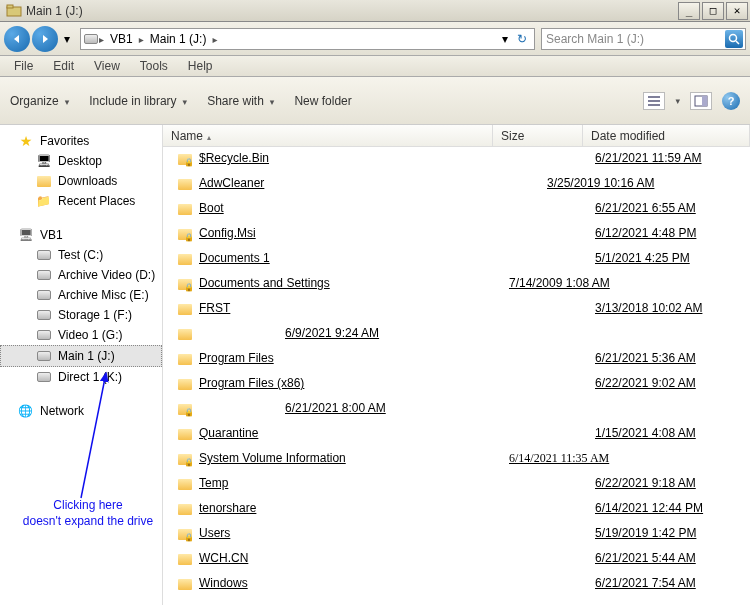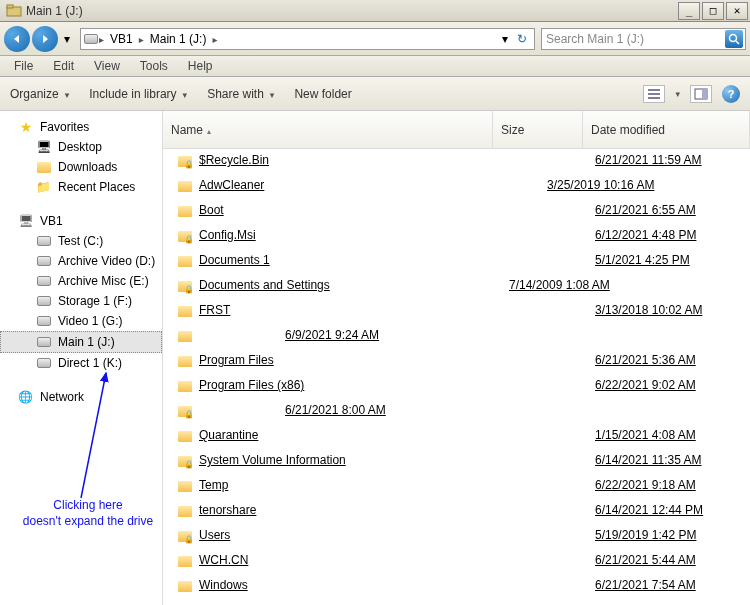--- a/index.html
+++ b/index.html
@@ -24,21 +24,21 @@
 .breadcrumb .sep::after { content: "▸"; color: #555; font-size: 10px; }
 .refresh { width: 20px; height: 20px; display: flex; align-items: center; justify-content: center; color: #1a6bb0; }
 .searchbox { width: 205px; height: 22px; border: 1px solid #999; background: #fff; display: flex; align-items: center; padding: 0 4px; color: #888; position: relative; }
 .searchbox .mag { position: absolute; right: 2px; width: 18px; height: 18px; background: linear-gradient(#6db4e8,#1a6bb0); display: flex; align-items: center; justify-content: center; border-radius: 2px; }
 
 
 .menubar { height: 21px; background: linear-gradient(#f2f0e7,#e3e0d4); border-bottom: 1px solid #aaa; display: flex; align-items: center; padding: 0 6px; gap: 4px; }
 .menubar .menu { padding: 2px 8px; color: #444; }
 
 
-.toolbar { height: 34px; background: linear-gradient(#f6f4ec,#e6e3d7); border-bottom: 1px solid #ccc; display: flex; align-items: center; padding: 0 10px; gap: 20px; }
+.toolbar { height: 48px; background: linear-gradient(#f6f4ec,#e6e3d7); border-bottom: 1px solid #ccc; display: flex; align-items: center; padding: 0 10px; gap: 20px; }
 .toolbar .tool { display: flex; align-items: center; gap: 4px; color: #333; }
 .toolbar .tool .drop::after { content: "▾"; font-size: 9px; color: #555; margin-left: 2px; }
 .toolbar .right { margin-left: auto; display: flex; align-items: center; gap: 10px; }
 .view-icon { width: 22px; height: 18px; border: 1px solid #bbb; display: flex; align-items: center; justify-content: center; background: #fff; }
 .help-icon { width: 18px; height: 18px; border-radius: 50%; background: radial-gradient(circle at 30% 30%,#8fc7ef,#1a6bb0); color: #fff; display: flex; align-items: center; justify-content: center; font-weight: bold; font-size: 11px; }
 
 
 .main { display: flex; height: calc(605px - 22px - 34px - 21px - 34px); }
 .nav-pane { width: 163px; border-right: 1px solid #ddd; background: #fff; padding: 6px 0; position: relative; }
 .nav-group { margin-bottom: 14px; }
@@ -47,21 +47,21 @@
 .nav-item.selected { background: #e5e5e5; border: 1px dotted #888; padding-left: 35px; }
 .icon { width: 16px; height: 16px; flex-shrink: 0; display: inline-flex; align-items: center; justify-content: center; }
 .star { color: #f5c518; font-size: 14px; }
 .disk { background: linear-gradient(#eee,#bbb); border-radius: 2px; width: 14px; height: 10px; border: 1px solid #888; }
 .computer { color: #555; }
 .folder-ico { width: 14px; height: 11px; background: linear-gradient(#ffe9a8,#f5c04e); border-radius: 1px; position: relative; }
 .folder-ico.locked::after { content: "🔒"; position: absolute; font-size: 8px; right: -2px; bottom: -2px; }
 
 
 .content { flex: 1; display: flex; flex-direction: column; }
-.col-headers { display: flex; height: 38px; border-bottom: 1px solid #ddd; background: linear-gradient(#fdfdfb,#f0efe8); }
+.col-headers { display: flex; height: 22px; border-bottom: 1px solid #ddd; background: linear-gradient(#fdfdfb,#f0efe8); }
 .col { padding: 3px 8px; border-right: 1px solid #ddd; color: #333; display: flex; align-items: center; gap: 4px; }
 .col.name { width: 330px; }
 .col.size { width: 90px; }
 .col.date { flex: 1; }
 .sort-ind::after { content: "▴"; font-size: 8px; color: #777; }
 .file-list { flex: 1; overflow: hidden; padding: 4px 0; }
 .file-row { display: flex; height: 25px; padding-left: 14px; }
 .file-row .icon { margin-right: 6px; }
 .file-row .fname { width: 310px; text-decoration: underline; color: #000; }
 .file-row .fdate { color: #000; text-decoration: underline; }
@@ -338,21 +338,21 @@
             <span class="folder-ico"></span>
           </span>
           <span class="fname">Quarantine</span>
           <span class="fdate" style="margin-left: 86px;">1/15/2021 4:08 AM</span>
         </div>
         <div class="file-row">
           <span class="icon">
             <span class="folder-ico locked"></span>
           </span>
           <span class="fname">System Volume Information</span>
-          <span class="fdate" style="margin-left: 86px;">6/14/2021 11:35 AM</span>
+          <span class="fdate" style=" font-family: Liberation Serif, serif;">6/14/2021 11:35 AM</span>
         </div>
         <div class="file-row">
           <span class="icon">
             <span class="folder-ico"></span>
           </span>
           <span class="fname">Temp</span>
           <span class="fdate" style="margin-left: 86px;">6/22/2021 9:18 AM</span>
         </div>
         <div class="file-row">
           <span class="icon">

